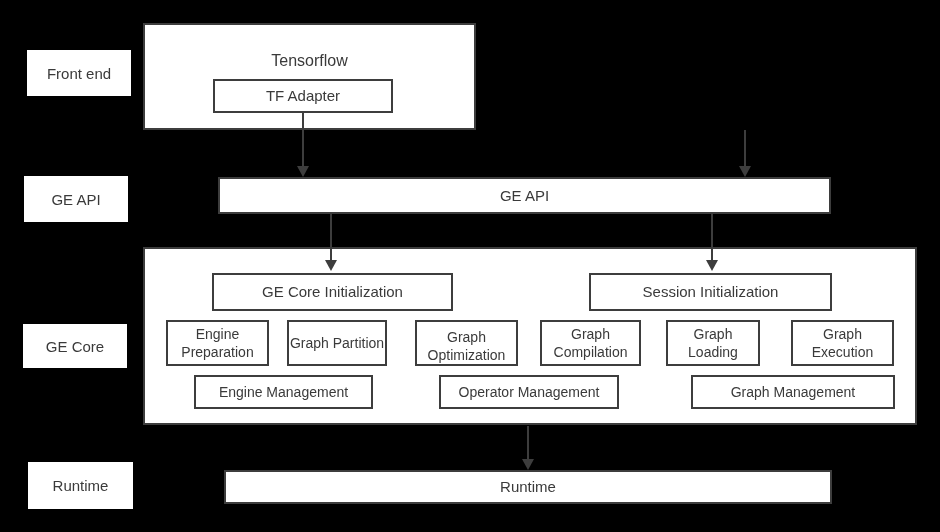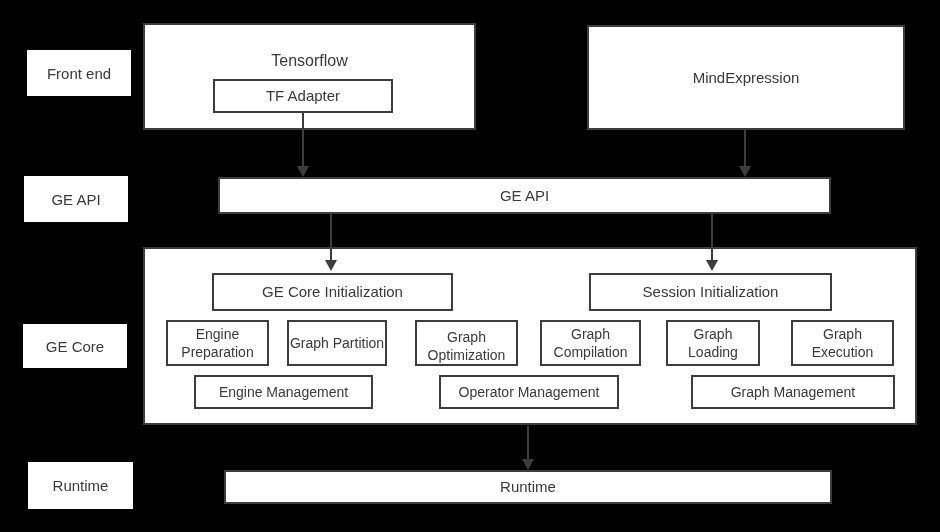--- a/index.html
+++ b/index.html
@@ -112,23 +112,20 @@
   <div class="label-box lbl-runtime">
     <span>Runtime</span>
   </div>
 
   <div class="box tensorflow">
     <div class="tf-title">Tensorflow</div>
     <div class="box tf-adapter">
       <span>TF Adapter</span>
     </div>
   </div>
-  <div class="box mindexpression">
-    <span>MindExpression</span>
-  </div>
 
   <div class="box geapi-bar">
     <span>GE API</span>
   </div>
 
   <div class="box gecore">
     <div class="box init-box init-left">
       <span>GE Core Initialization</span>
     </div>
     <div class="box init-box init-right">

